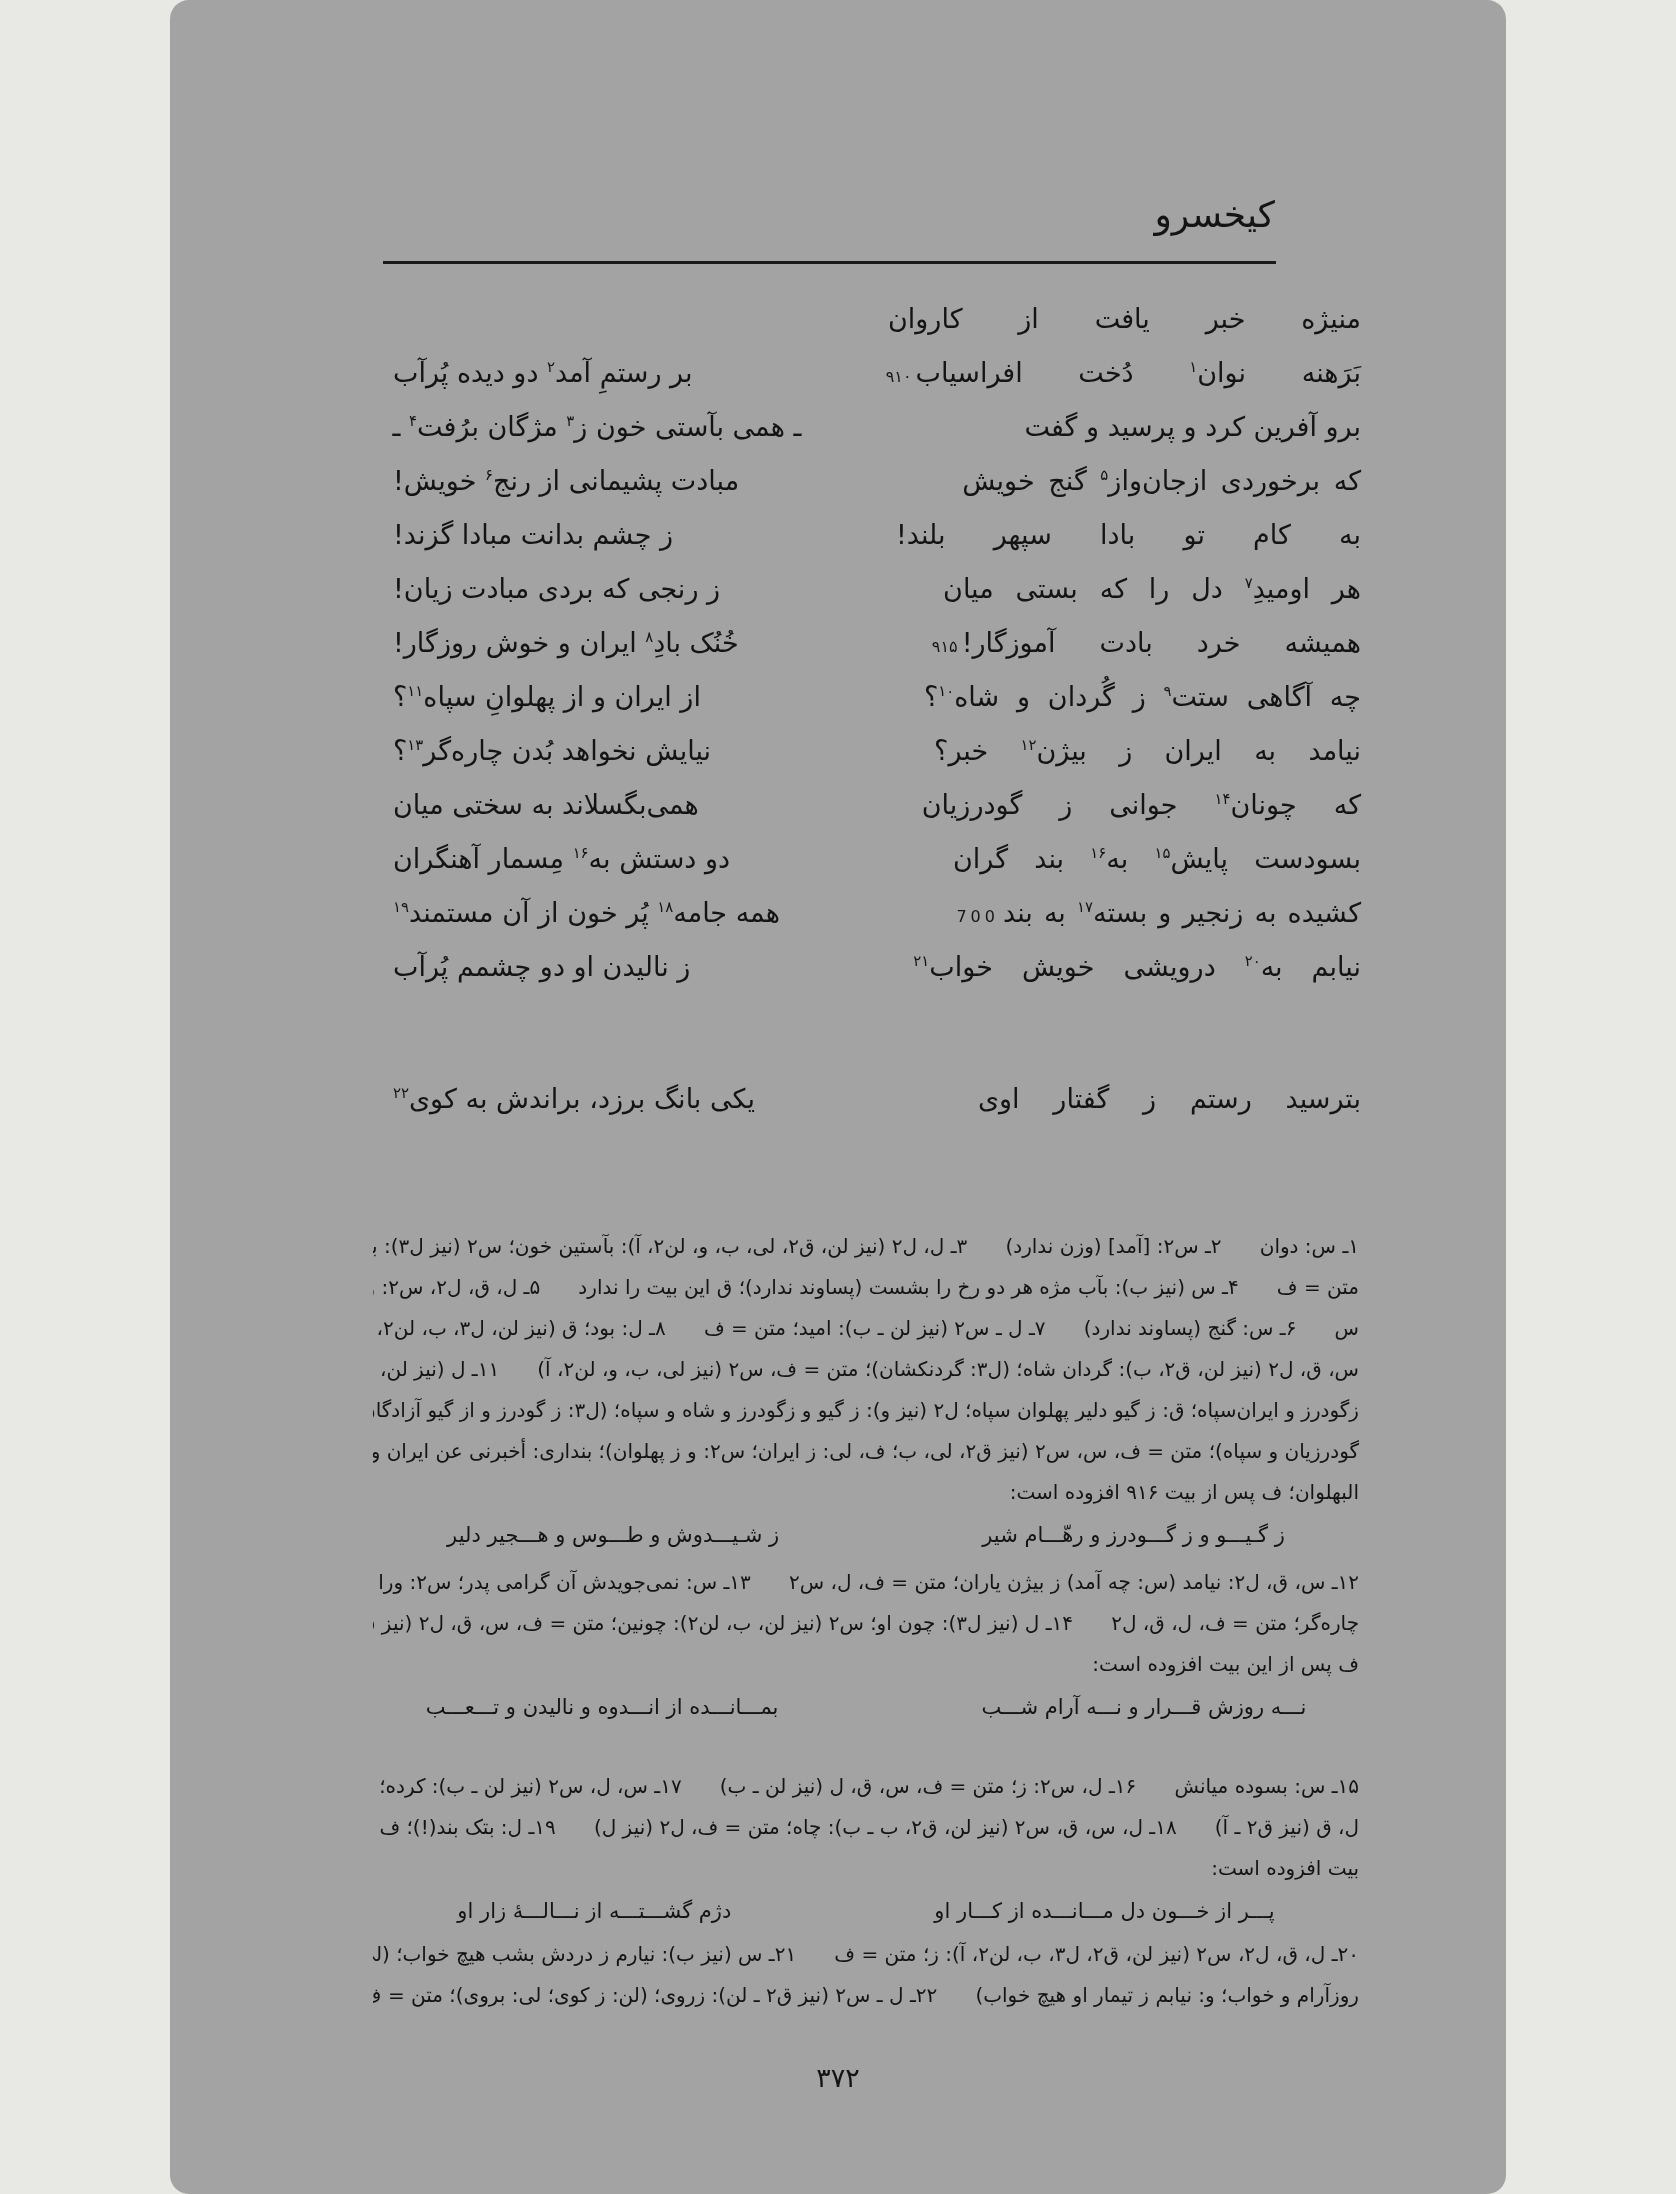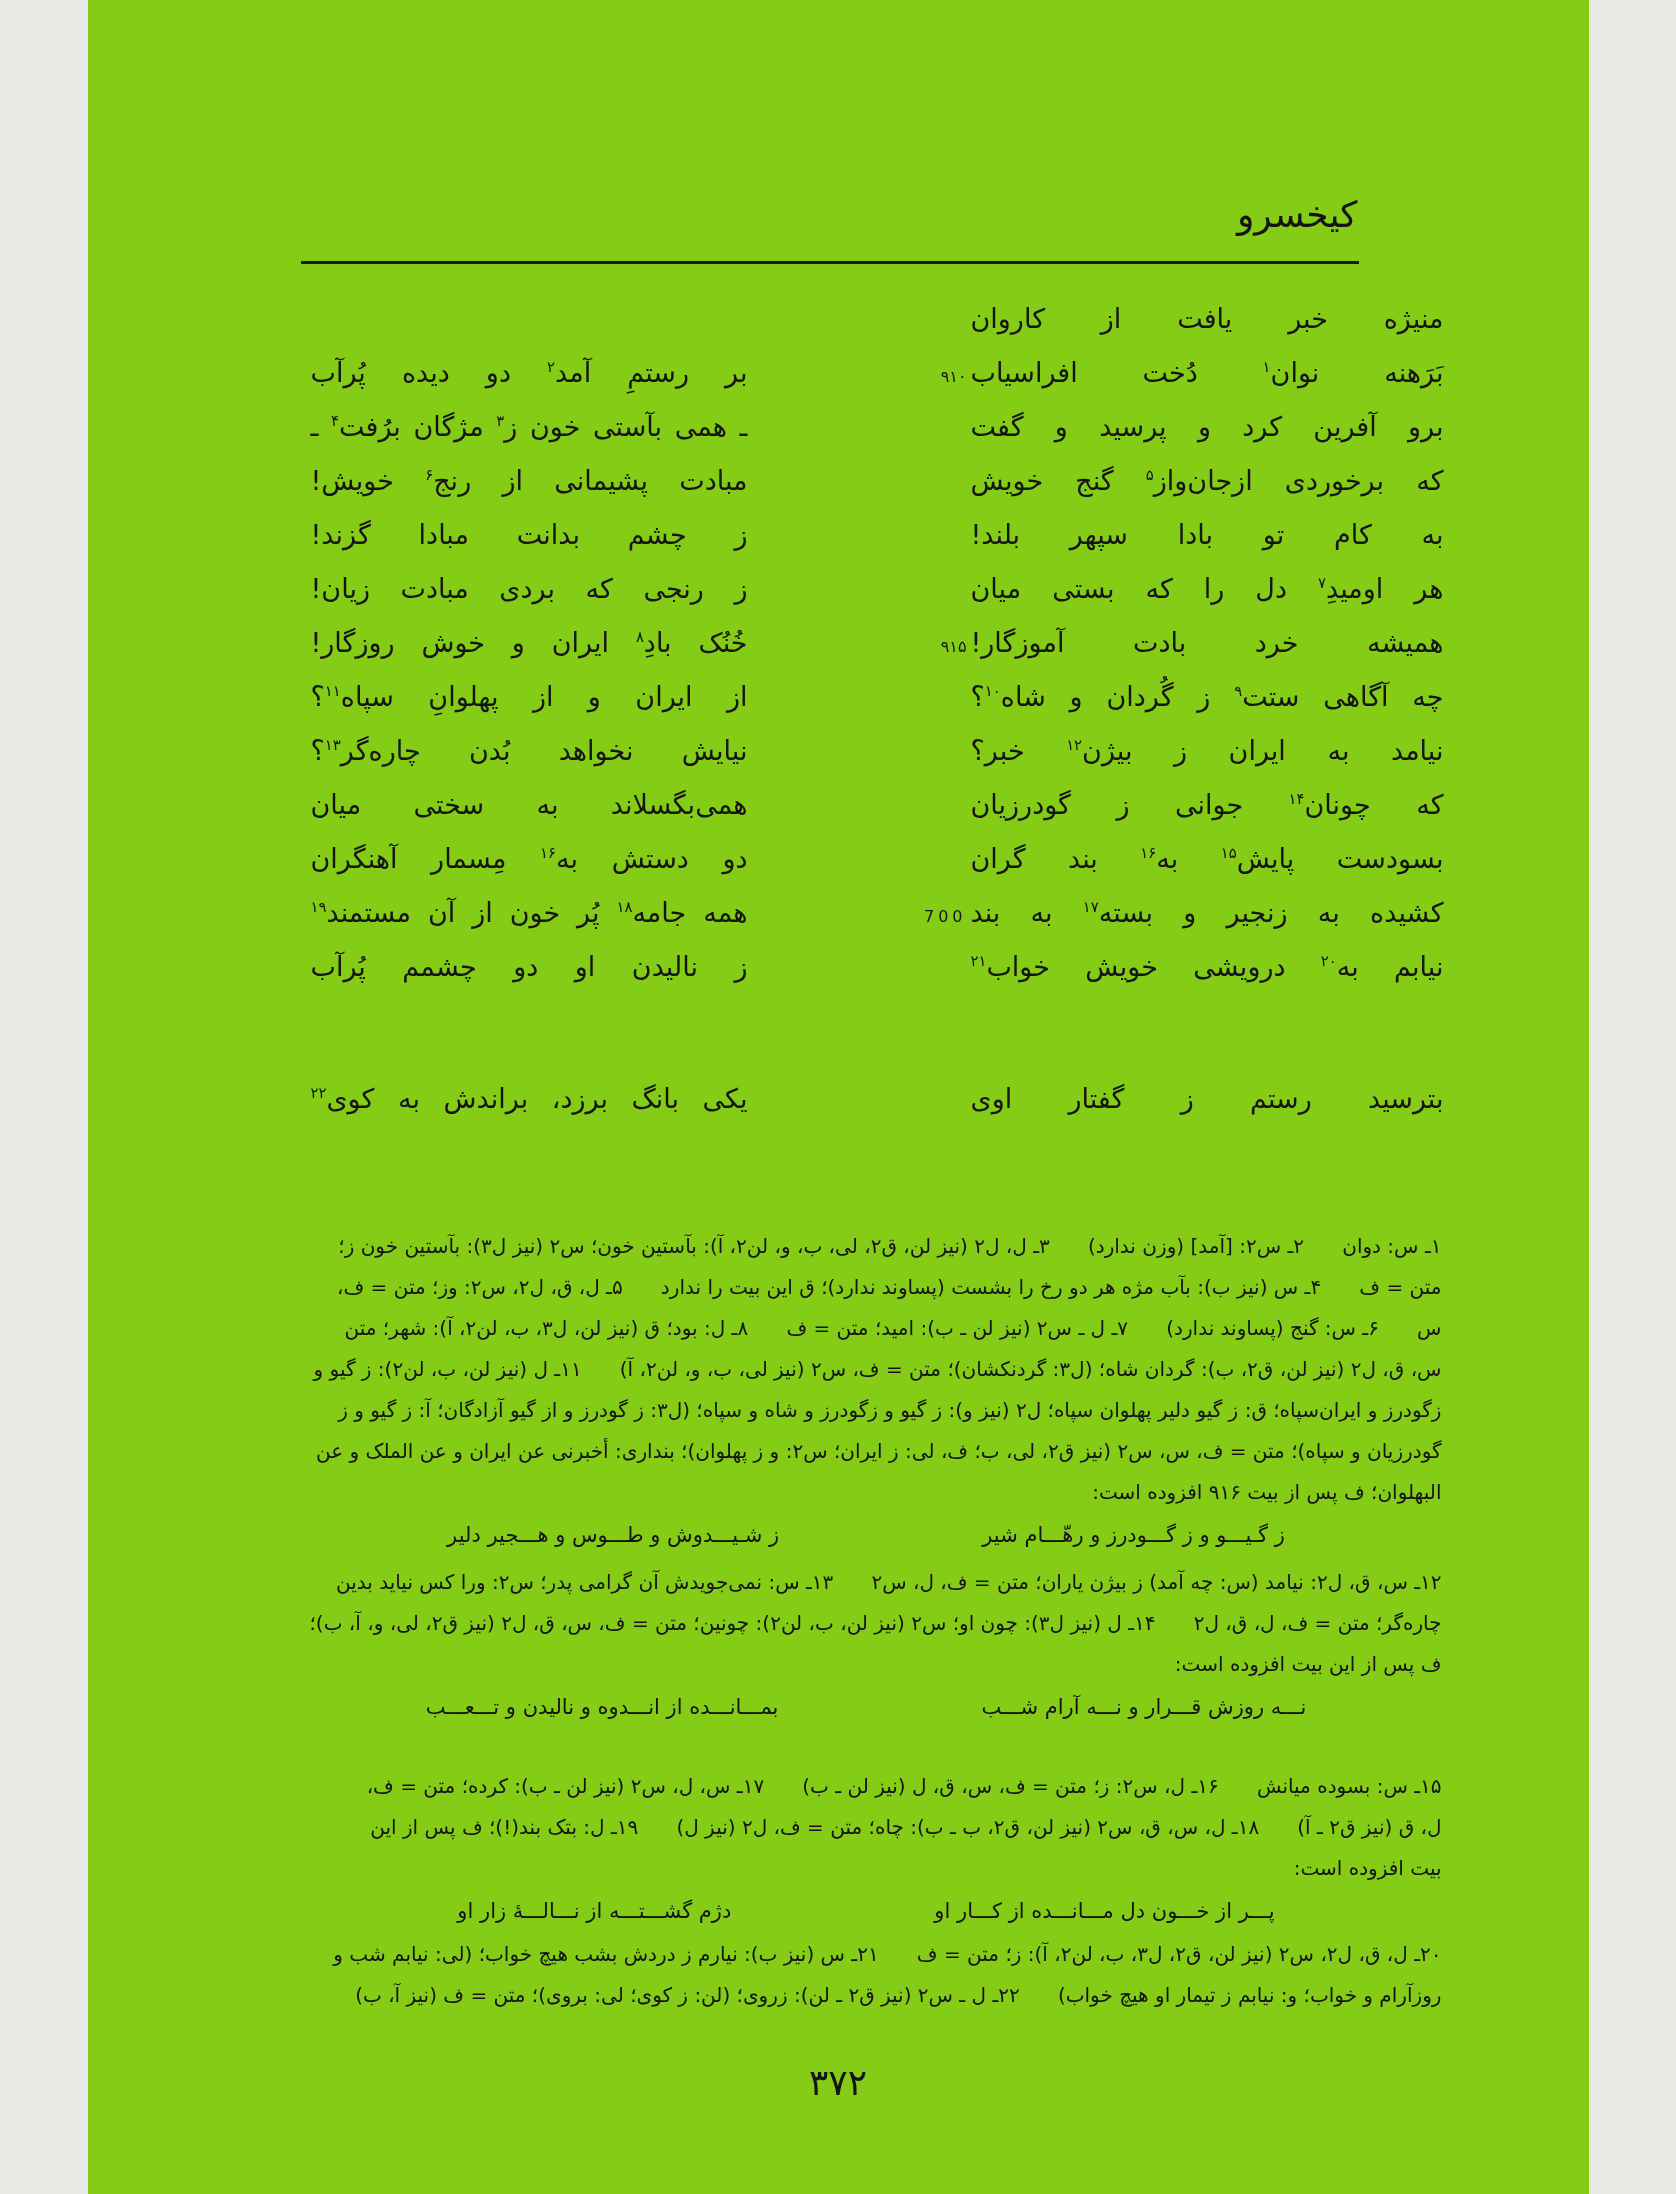--- a/index.html
+++ b/index.html
@@ -1,24 +1,25 @@
 <!DOCTYPE html>
 <html lang="fa" dir="rtl" style="font-size:10.8px"><head>
 <meta charset="utf-8">
 <style>
   html,body{margin:0;padding:0;background:#e8e8e4;}
   .page{
     position:relative;
-    width:1501px;height:2194px;
+    width:1336px;height:2194px;
     margin:0 auto;
-    background:#84cc16;
+    background:#a3a3a3;
     color:#141414;
     font-family:"DejaVu Sans", sans-serif;
     direction:rtl;
     overflow:hidden;
+    border-radius:19px;
   }
   
   .header-title{
     position:absolute;top:197px;right:231px;
     font-size:36px;line-height:1;
   }
   .header-rule{
     position:absolute;top:261px;right:230px;left:213px;
     height:3.4px;background:#1a1a1a;
   }
@@ -58,21 +59,21 @@
     display:flex;justify-content:center;gap:203px;
     white-space:pre;overflow:hidden;
     font-size:21px;
   }
   .apparatus-verse.gap-after{margin-bottom:4px;}
   .apparatus-line.gap-before{margin-top:36px;}
   
   .page-number{
     position:absolute;top:2062px;left:50%;
     transform:translateX(-50%);
-    font-size:36px;letter-spacing:5.4px;
+    font-size:27px;letter-spacing:5.4px;
   }
 </style>
 </head>
 <body>
 
 <div class="page">
 
   <div class="header-title">کیخسرو</div>
 
   <div class="header-rule"></div>

